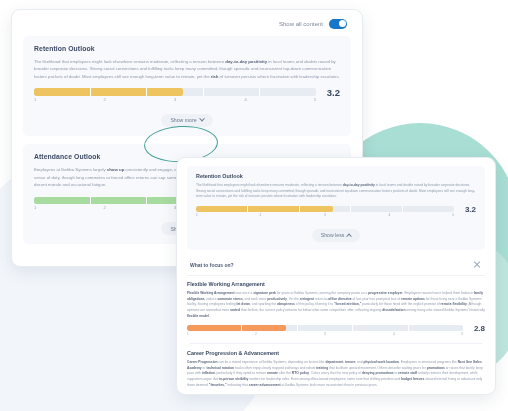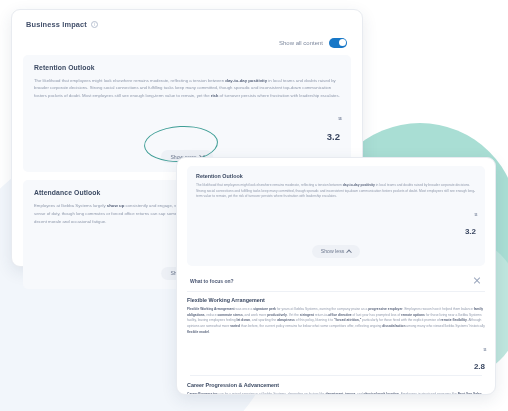--- a/index.html
+++ b/index.html
@@ -125,23 +125,22 @@
     line-height: 1.78;
     color: #8e98ab;
     text-align: left;
     margin-bottom: 8px;
   }
   .body-text b { color: #55617a; font-weight: bold; }
 
   
   .score-row {
     display: flex;
-    align-items: flex-end;
+    align-items: flex-start;
     gap: 8px;
-    flex-direction: column;
   }
   .bar-wrap { flex: 1 1 auto; }
   .bar-track {
     position: relative;
     height: 7.5px;
     background: #e7ebf2;
     border-radius: 2px;
     overflow: hidden;
   }
   .bar-fill {
@@ -313,24 +312,20 @@
 <body>
 
 <div id="stage">
 
   <div class="deco" id="deco-blue"></div>
   <div class="deco" id="deco-teal"></div>
   <div class="deco" id="deco-teal-2"></div>
 
   <div class="card" id="back-card">
 
-    <div class="panel-header">
-      <span class="panel-title">Business Impact</span>
-      <span class="info-icon">i</span>
-    </div>
 
     <div class="toggle-row">
       <span class="toggle-label">Show all content</span>
       <div class="toggle">
         <div class="knob"></div>
       </div>
     </div>
 
     <div class="section">
       <div class="section-title">Retention Outlook</div>

